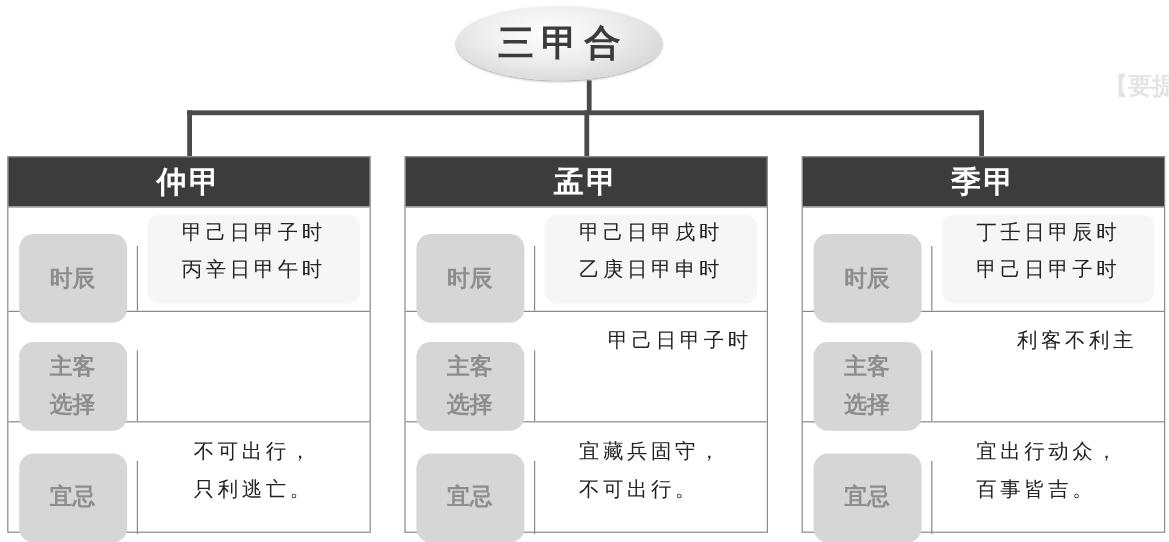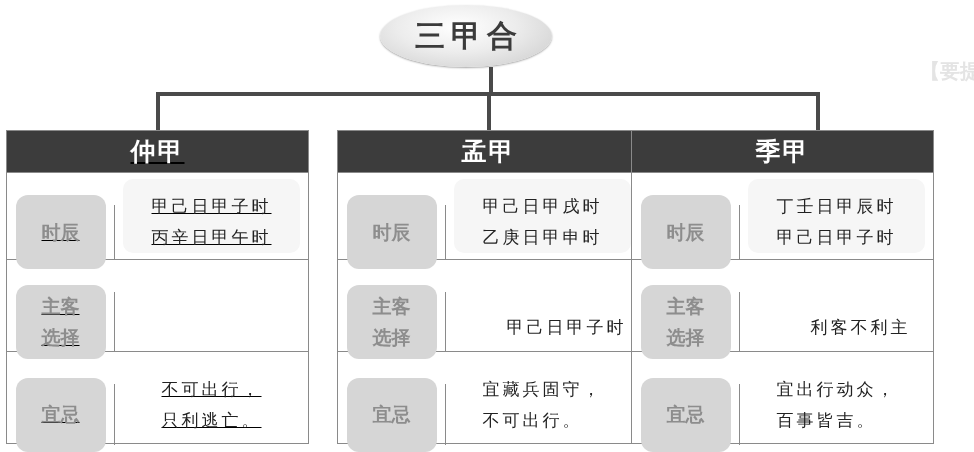--- a/index.html
+++ b/index.html
@@ -98,21 +98,21 @@
       display: flex;
       align-items: center;
       justify-content: center;
       padding: 0 8px;
     }
     .value-box {
       width: 100%;
       height: 74px;
       border-radius: 10px;
       display: flex;
-      align-items: flex-end;
+      align-items: flex-start;
       justify-content: center;
     }
     .value-box.tinted { background: #f6f6f6; }
     .value-text {
       font-family: "DejaVu Serif", serif;
       font-size: 17px;
       color: #222222;
       line-height: 31px;
       letter-spacing: 3px;
       white-space: pre-line;
@@ -135,21 +135,21 @@
 <div class="root-node">
   <span class="root-label">三甲合</span>
 </div>
 
 <div class="connector" style="left:489px; top:67px; width:4px; height:27px;"></div>
 <div class="connector" style="left:156px; top:92px; width:664px; height:4px;"></div>
 <div class="connector" style="left:156px; top:92px; width:4px; height:39px;"></div>
 <div class="connector" style="left:487px; top:92px; width:4px; height:39px;"></div>
 <div class="connector" style="left:816px; top:92px; width:4px; height:39px;"></div>
 
-<div class="panel" style="left:6px;text-decoration:underline;">
+<div class="panel" style="left:6px;">
   <div class="panel-header">
     <span class="panel-title">仲甲</span>
   </div>
   <div class="row r1">
     <div class="label-cell">
       <div class="label-pill">时辰</div>
     </div>
     <div class="value-cell">
       <div class="value-box tinted">
         <span class="value-text">甲己日甲子时
@@ -208,21 +208,21 @@
     </div>
     <div class="value-cell">
       <div class="value-box">
         <span class="value-text">宜藏兵固守，
 不可出行。</span>
       </div>
     </div>
   </div>
 </div>
 
-<div class="panel" style="left:631px;">
+<div class="panel" style="left:668px;">
   <div class="panel-header">
     <span class="panel-title">季甲</span>
   </div>
   <div class="row r1">
     <div class="label-cell">
       <div class="label-pill">时辰</div>
     </div>
     <div class="value-cell">
       <div class="value-box tinted">
         <span class="value-text">丁壬日甲辰时

